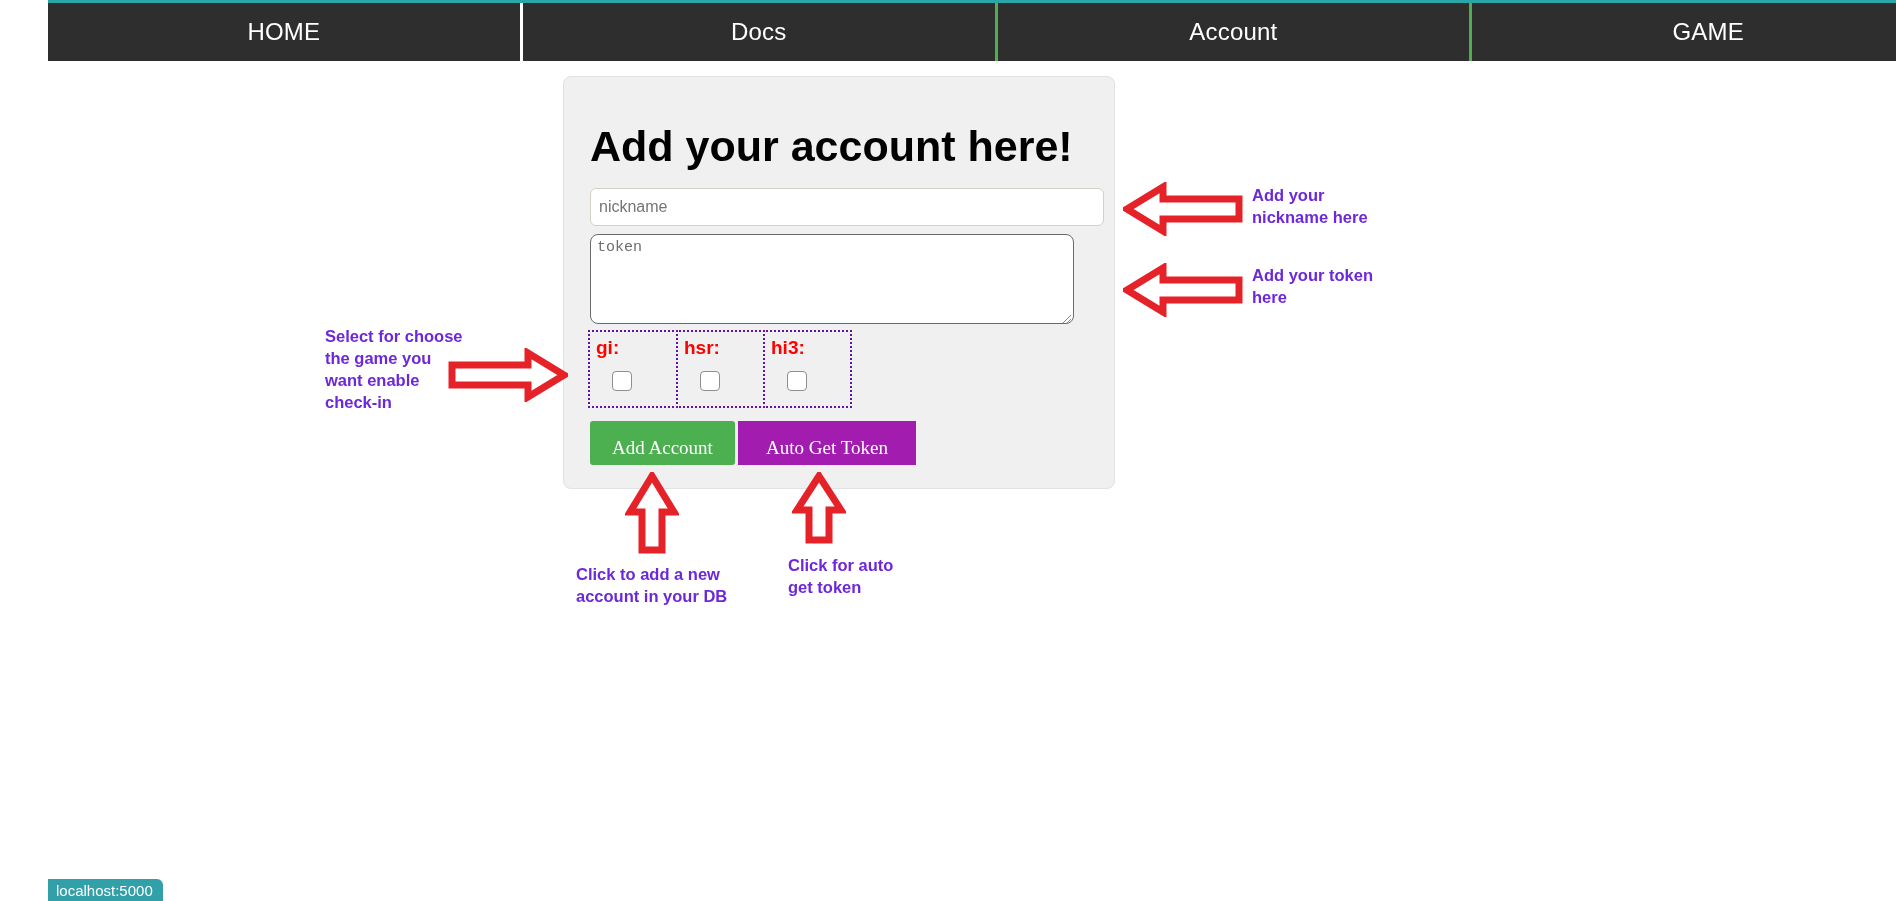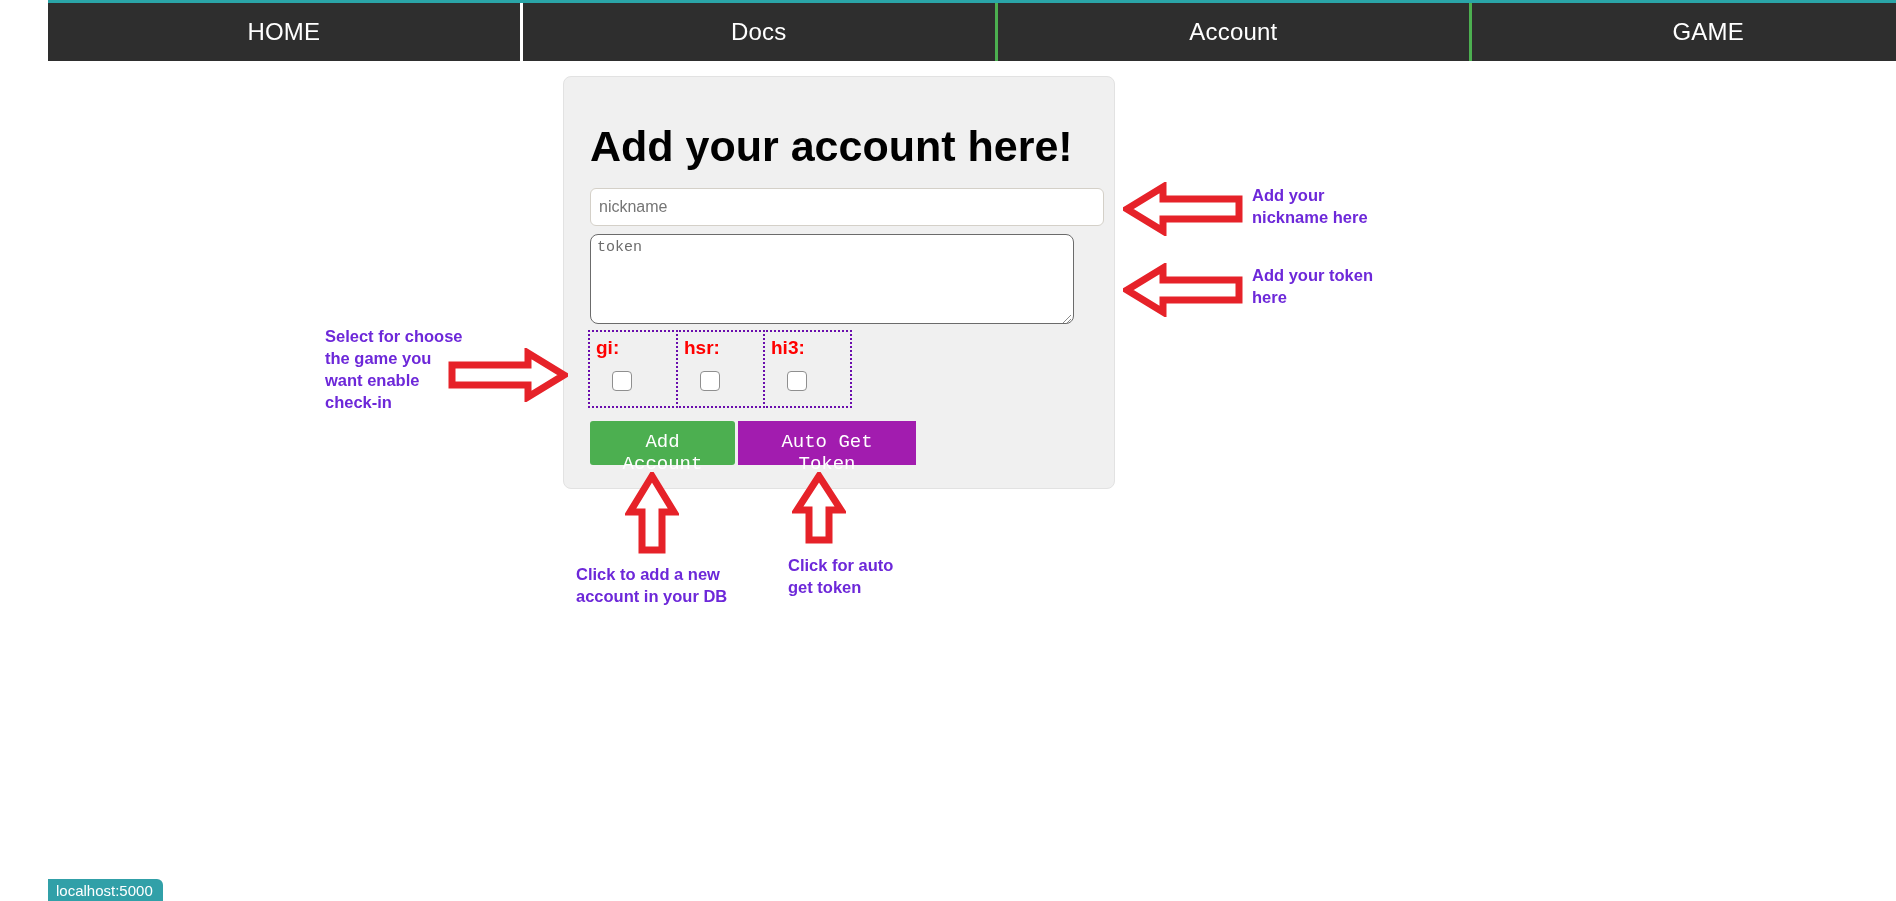--- a/index.html
+++ b/index.html
@@ -126,24 +126,24 @@
     cursor: pointer;
     display: block;
   }
   .chk-box:checked { background: #2a72d6; border-color: #2a72d6; }
 
   
   .btn {
     position: absolute;
     border: none;
     color: #ffffff;
-    font-family: Liberation Mono, monospace;
+    font-family: Liberation Serif, serif;
     font-size: 19px;
     cursor: pointer;
-    padding: 10px;
+    padding: 16px;
   }
   .btn-add {
     left: 26px; top: 344px;
     width: 145px; height: 44px;
     background: #4caf50;
     border-radius: 3px;
   }
   .btn-auto {
     left: 174px; top: 344px;
     width: 178px; height: 44px;

